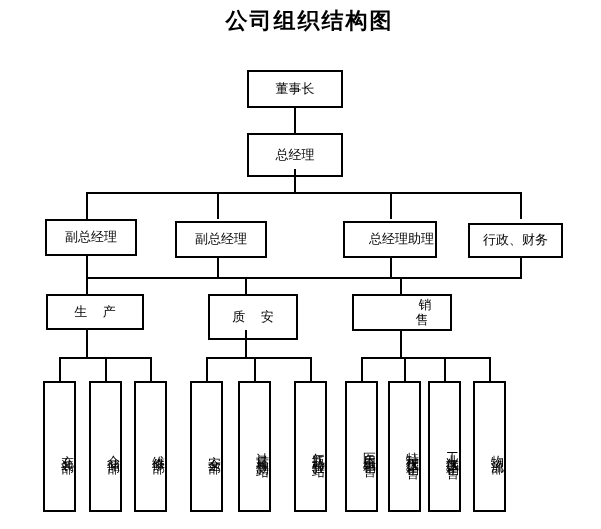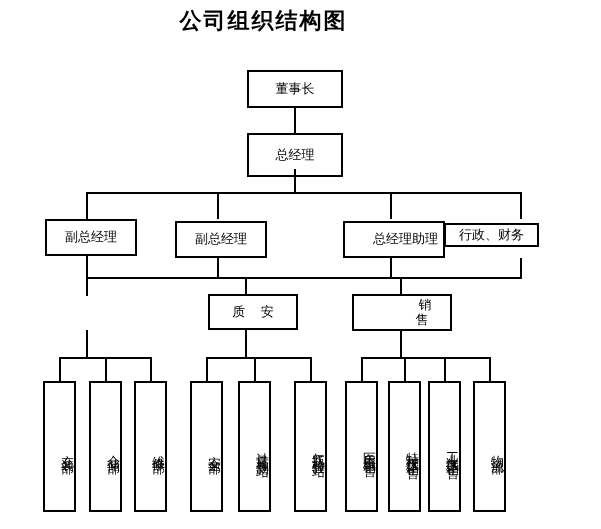--- a/index.html
+++ b/index.html
@@ -21,20 +21,21 @@
     position: absolute;
     left: 0;
     top: 6px;
     width: 527px;
     text-align: center;
     font-size: 22px;
     font-weight: bold;
     color: #000000;
     letter-spacing: 2px;
     font-family: Liberation Serif, serif;
+    padding-left: 46px;
   }
   .node {
     position: absolute;
     box-sizing: border-box;
     border: 2px solid #000000;
     background: #ffffff;
     display: flex;
     align-items: center;
     justify-content: center;
     color: #000000;
@@ -78,33 +79,34 @@
 
   <div class="line v" style="left:294px; top:169px; height:24px;"></div>
   <div class="line h" style="left:86px; top:192px; width:436px;"></div>
   <div class="line v" style="left:86px; top:192px; height:27px;"></div>
   <div class="line v" style="left:217px; top:192px; height:27px;"></div>
   <div class="line v" style="left:390px; top:192px; height:27px;"></div>
   <div class="line v" style="left:520px; top:192px; height:27px;"></div>
 
   <div class="node" style="left:45px; top:219px; width:92px; height:37px;">副总经理</div>
   <div class="node" style="left:175px; top:221px; width:92px; height:37px;">副总经理</div>
-  <div class="node" style="left:343px; top:221px; width:102px; height:37px;padding-left:23px;">总经理助理</div>
-  <div class="node" style="left:444px; top:223px; width:95px; height:24px;">行政、财务</div>
+  <div class="node" style="left:343px; top:221px; width:94px; height:37px;padding-left:23px;">总经理助理</div>
+  <div class="node" style="left:468px; top:223px; width:95px; height:35px;">行政、财务</div>
 
   <div class="line v" style="left:86px; top:256px; height:23px;"></div>
   <div class="line v" style="left:217px; top:258px; height:21px;"></div>
   <div class="line v" style="left:390px; top:258px; height:21px;"></div>
   <div class="line v" style="left:520px; top:258px; height:21px;"></div>
   <div class="line h" style="left:86px; top:277px; width:436px;"></div>
   <div class="line v" style="left:86px; top:277px; height:19px;"></div>
   <div class="line v" style="left:245px; top:277px; height:19px;"></div>
   <div class="line v" style="left:400px; top:277px; height:19px;"></div>
 
-  <div class="node spaced" style="left:208px; top:294px; width:90px; height:36px;">质 安</div>
+  <div class="node spaced" style="left:46px; top:294px; width:98px; height:36px;">生 产</div>
+  <div class="node spaced" style="left:208px; top:294px; width:90px; height:46px;">质 安</div>
   <div class="node spaced" style="left:352px; top:294px; width:100px; height:37px;padding-left:46px;">销 售</div>
 
   <div class="line v" style="left:86px; top:330px; height:28px;"></div>
   <div class="line h" style="left:59px; top:357px; width:93px;"></div>
   <div class="line v" style="left:59px; top:357px; height:24px;"></div>
   <div class="line v" style="left:105px; top:357px; height:24px;"></div>
   <div class="line v" style="left:150px; top:357px; height:24px;"></div>
 
   <div class="line v" style="left:245px; top:330px; height:28px;"></div>
   <div class="line h" style="left:206px; top:357px; width:106px;"></div>

